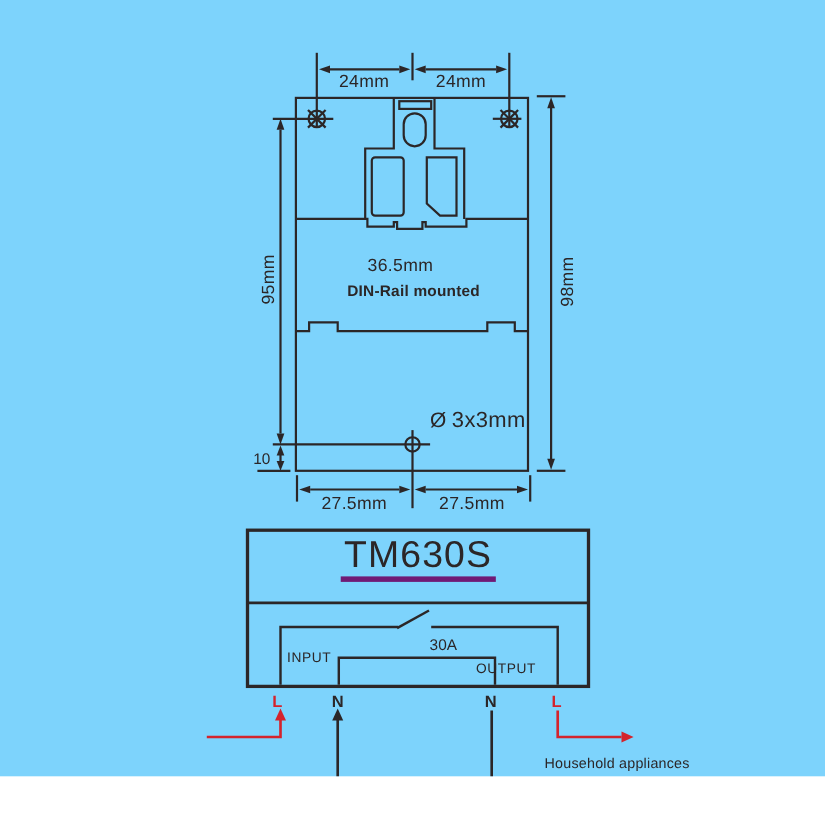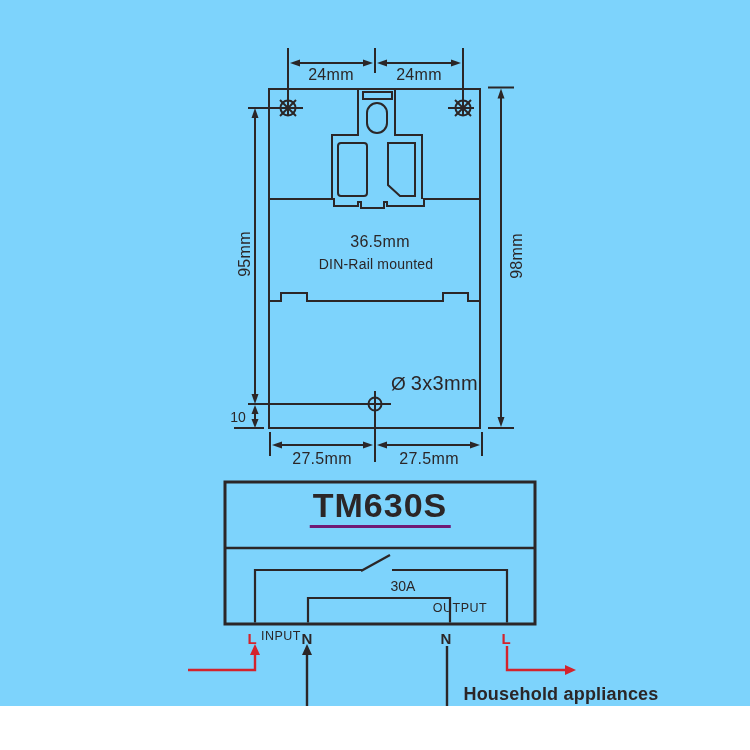--- a/index.html
+++ b/index.html
@@ -4,27 +4,27 @@
 <style>
   html,body{margin:0;padding:0;background:#ffffff;}
   .stage{position:relative;width:750px;height:706px;background:#7dd3fc;overflow:hidden;
          font-family:"Liberation Sans",sans-serif;color:#2b2627;}
   .stage svg{position:absolute;left:0;top:0;}
   .lbl{position:absolute;transform:translate(-50%,-50%);white-space:nowrap;
        font-family:"Liberation Sans",sans-serif;color:#2b2627;line-height:1;}
   .rot{transform:translate(-50%,-50%) rotate(-90deg);}
   .dim{font-size:16px;font-weight:400;letter-spacing:0.3px;}
   .small{font-size:14px;font-weight:400;}
-  .note{font-size:14px;font-weight:400;letter-spacing:0.2px;}
-  .model{font-size:34px;font-weight:700;letter-spacing:1px;
-         border-bottom:3px solid #701a75;padding:0 3px 3px 3px;}
+  .note{font-size:14px;font-weight:700;letter-spacing:0.2px;}
+  .model{font-size:34px;font-weight:400;letter-spacing:1px;
+         border-bottom:5px solid #701a75;padding:0 3px 3px 3px;}
   .io{font-size:12.5px;font-weight:400;letter-spacing:0.5px;}
   .term{font-size:15px;font-weight:700;}
   .red{color:#d4232c;}
-  .load{font-size:18px;font-weight:700;letter-spacing:0.2px;}
+  .load{font-size:13px;font-weight:400;letter-spacing:0.2px;}
   .dia{position:absolute;transform:translate(0,-50%);white-space:nowrap;display:flex;align-items:center;}
   .dia .sym{font-size:19px;font-weight:400;}
   .dia .val{font-size:20px;font-weight:400;margin-left:5px;letter-spacing:0.3px;}
 </style>
 </head>
 <body>
 
 <div class="stage">
 
   <svg width="750" height="750" viewBox="0 0 750 750" fill="none" stroke="#2b2627" stroke-width="2">
@@ -139,36 +139,36 @@
       <polygon points="576,670 565,665 565,675" fill="#d4232c" stroke="none"></polygon>
     </g>
   </svg>
 
   <div class="lbl dim" style="left:331px;top:75px;">24mm</div>
   <div class="lbl dim" style="left:419px;top:75px;">24mm</div>
 
   <div class="lbl dim rot" style="left:245px;top:254px;">95mm</div>
   <div class="lbl dim rot" style="left:517px;top:256px;">98mm</div>
 
-  <div class="lbl dim" style="left:380px;top:242px;">36.5mm</div>
+  <div class="lbl dim" style="left:364px;top:242px;">36.5mm</div>
   <div class="lbl note" style="left:376px;top:264px;">DIN-Rail mounted</div>
 
   <div class="lbl small" style="left:238px;top:417px;">10</div>
 
   <div class="dia" style="left:391px;top:383px;">
     <span class="sym">Ø</span>
     <span class="val">3x3mm</span>
   </div>
 
   <div class="lbl dim" style="left:322px;top:459px;">27.5mm</div>
   <div class="lbl dim" style="left:429px;top:459px;">27.5mm</div>
 
   <div class="lbl model" style="left:380px;top:508px;">TM630S</div>
   <div class="lbl small" style="left:378px;top:586px;margin-left:25px;">30A</div>
-  <div class="lbl io" style="left:281px;top:636px;text-align:right;">INPUT</div>
+  <div class="lbl io" style="left:281px;top:598px;text-align:right;">INPUT</div>
   <div class="lbl io" style="left:460px;top:608px;">OUTPUT</div>
 
   <div class="lbl term red" style="left:252px;top:638px;">L</div>
   <div class="lbl term" style="left:307px;top:638px;">N</div>
   <div class="lbl term" style="left:446px;top:638px;">N</div>
   <div class="lbl term red" style="left:506px;top:638px;">L</div>
 
   <div class="lbl load" style="left:561px;top:694px;">Household appliances</div>
 
 </div>

